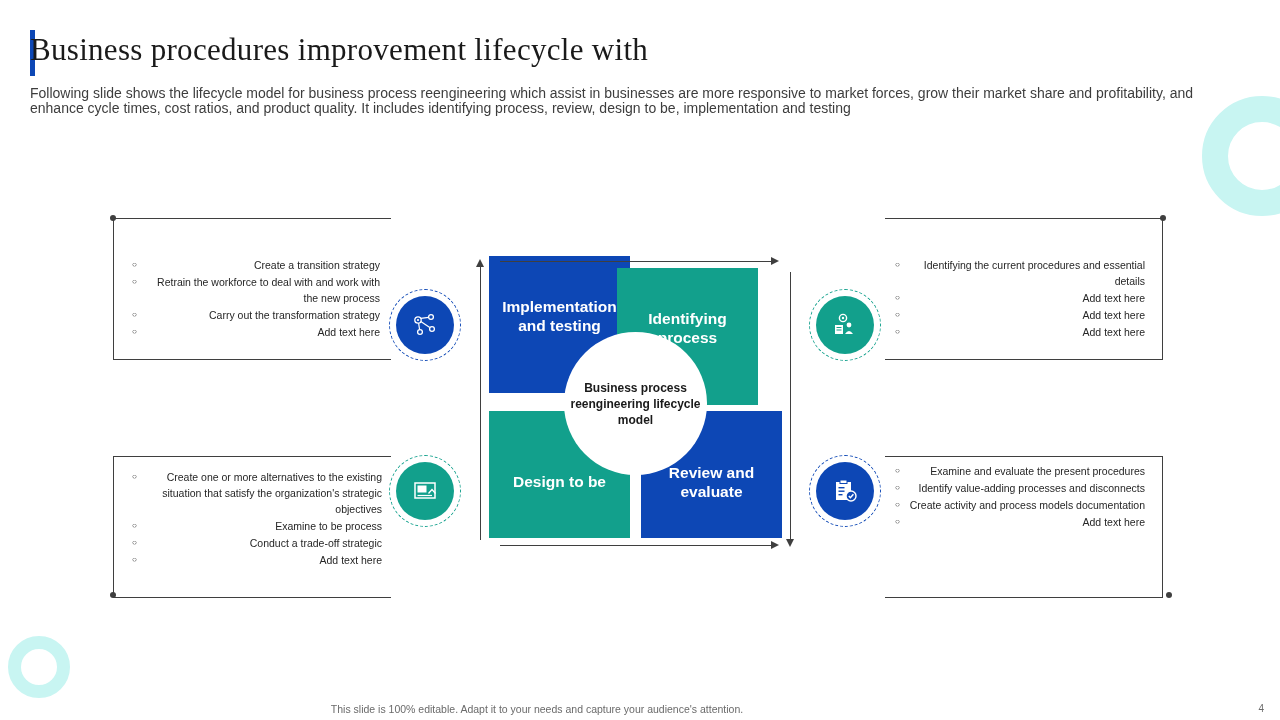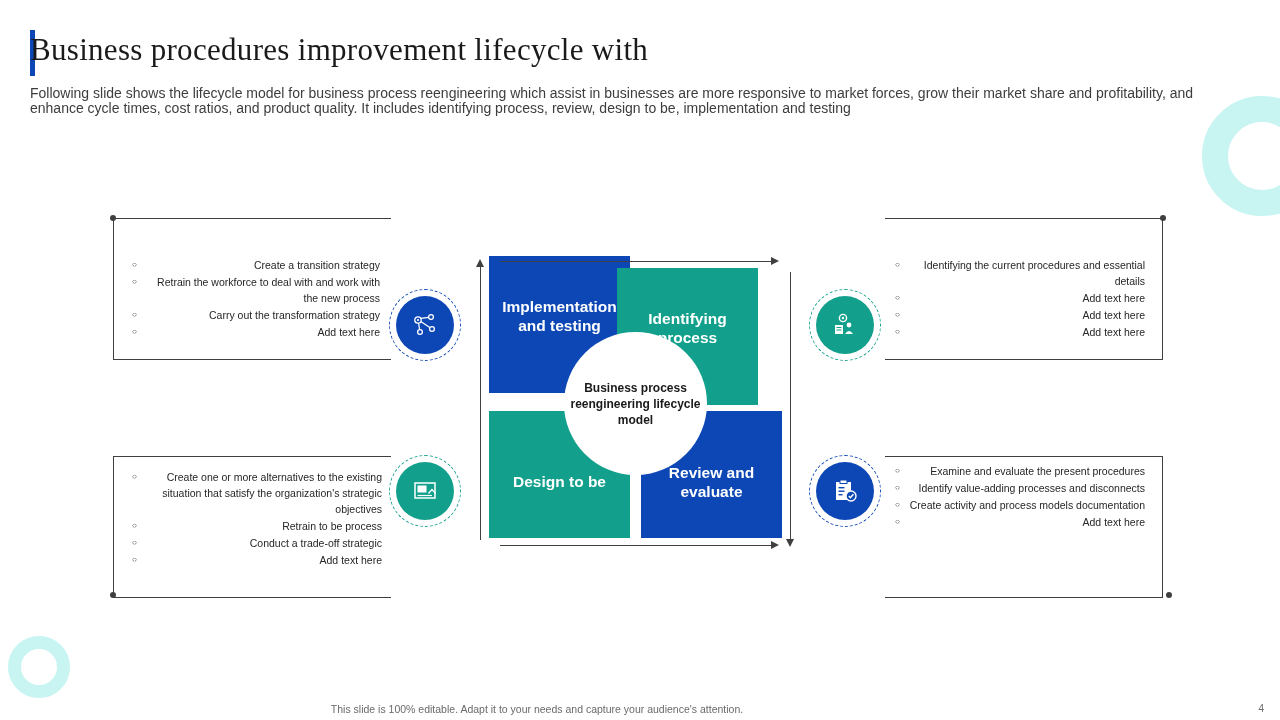--- a/index.html
+++ b/index.html
@@ -304,21 +304,21 @@
   </svg>
 </div>
 
 <div class="bullets" style="left:132px; top:469px; width:250px;">
   <div class="row">
       <span class="mark">○</span>
       <span class="txt">Create one or more alternatives to the existing situation that satisfy the organization's  strategic objectives</span>
     </div>
   <div class="row">
       <span class="mark">○</span>
-      <span class="txt">Retrain to be process</span>
+      <span class="txt">Examine to be process</span>
     </div>
   <div class="row">
       <span class="mark">○</span>
       <span class="txt">Conduct a trade-off  strategic</span>
     </div>
   <div class="row">
       <span class="mark">○</span>
       <span class="txt">Add text here</span>
     </div>
 </div>

